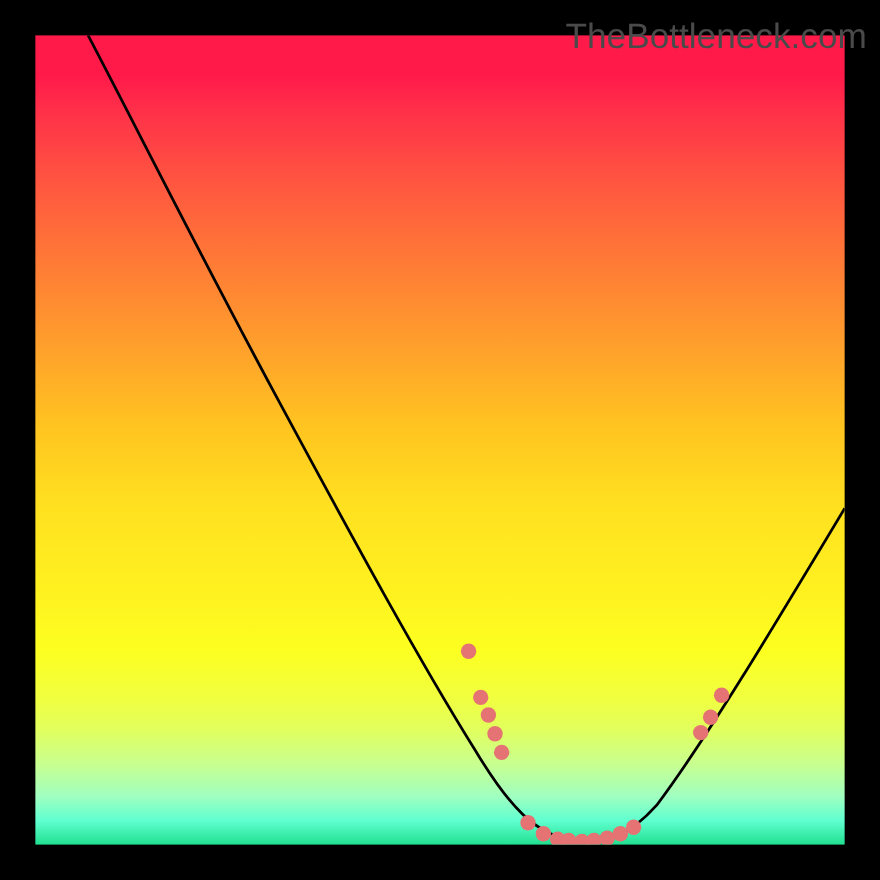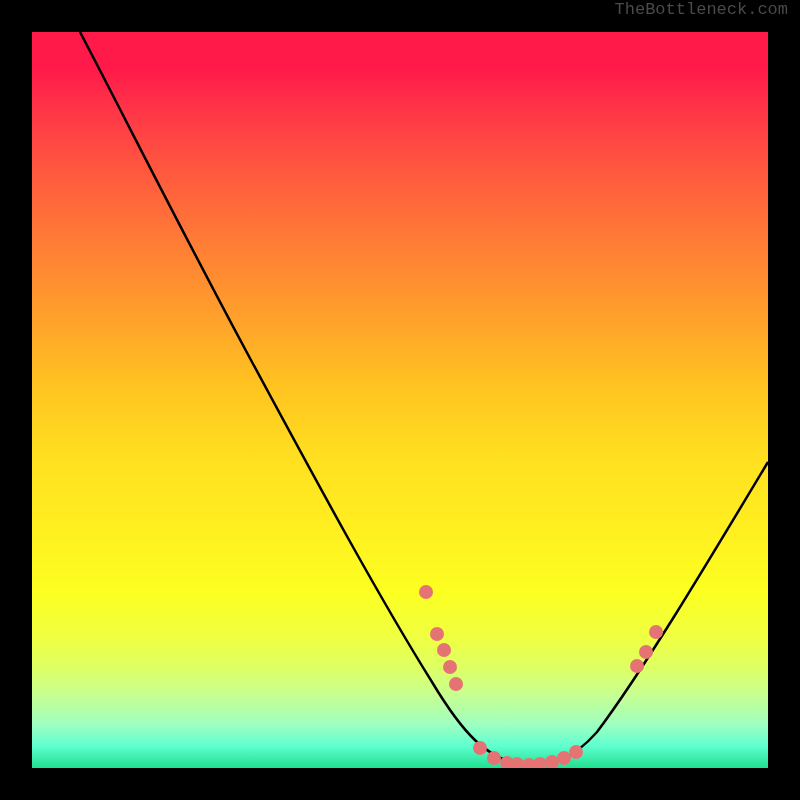--- a/index.html
+++ b/index.html
@@ -5,27 +5,26 @@
   * { margin: 0; padding: 0; box-sizing: border-box; }
   body {
     width: 800px;
     height: 800px;
     background: #000;
     position: relative;
     font-family: Arial, sans-serif;
   }
   .watermark {
     position: absolute;
-    top: 0;
+    top: 15px;
     right: 12px;
     color: #4a4a4a;
-    font-size: 17px;
+    font-size: 32px;
     font-weight: 500;
     z-index: 10;
-    font-family: Liberation Mono, monospace;
   }
   .plot-area {
     position: absolute;
     left: 32px;
     top: 32px;
     width: 736px;
     height: 736px;
     overflow: hidden;
   }
   .gradient-bg {

